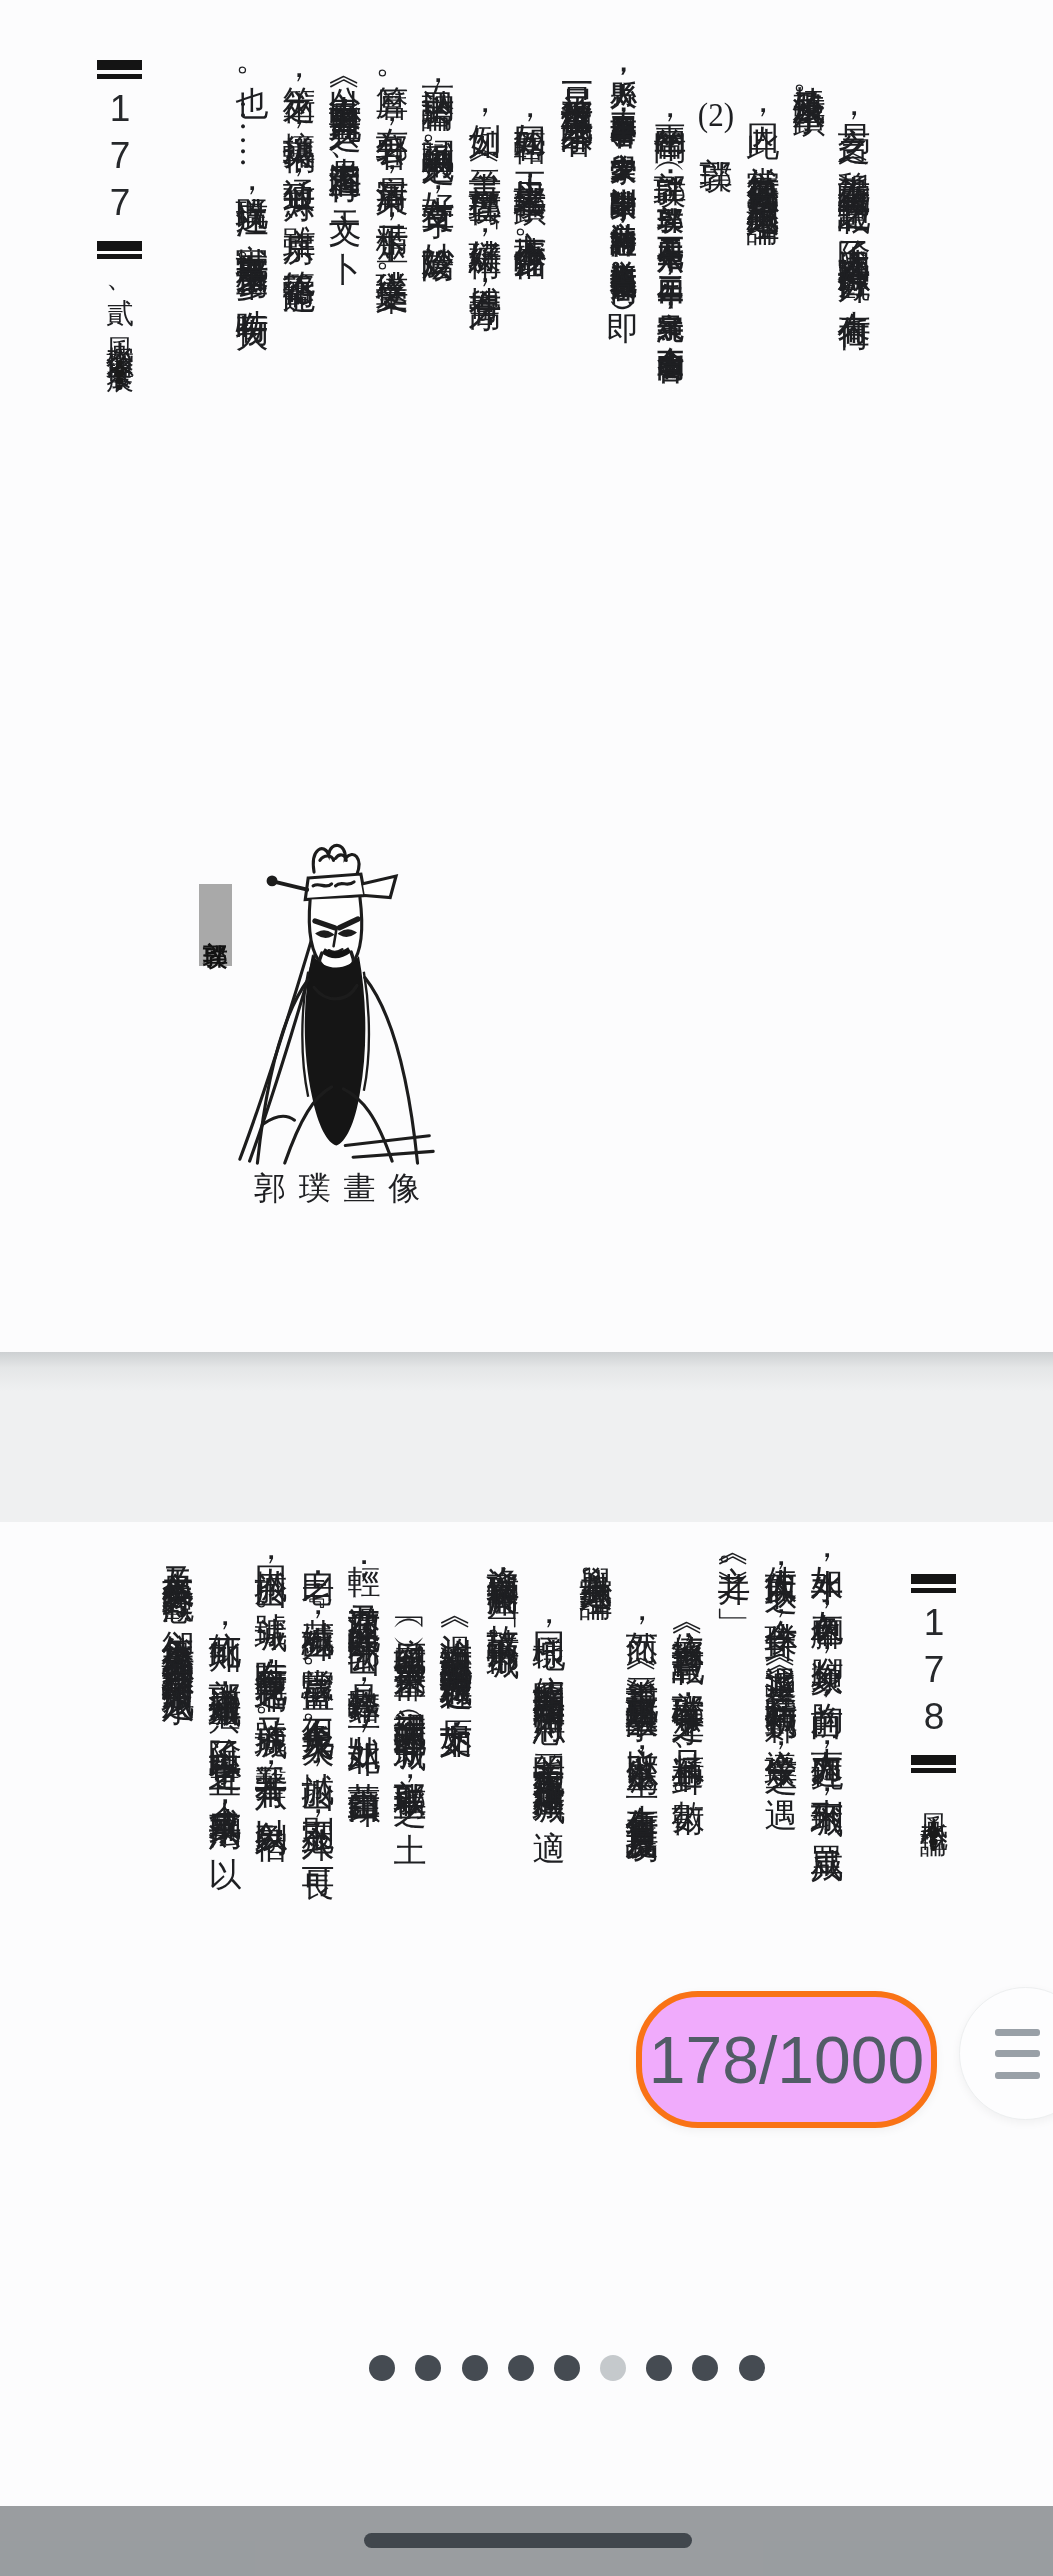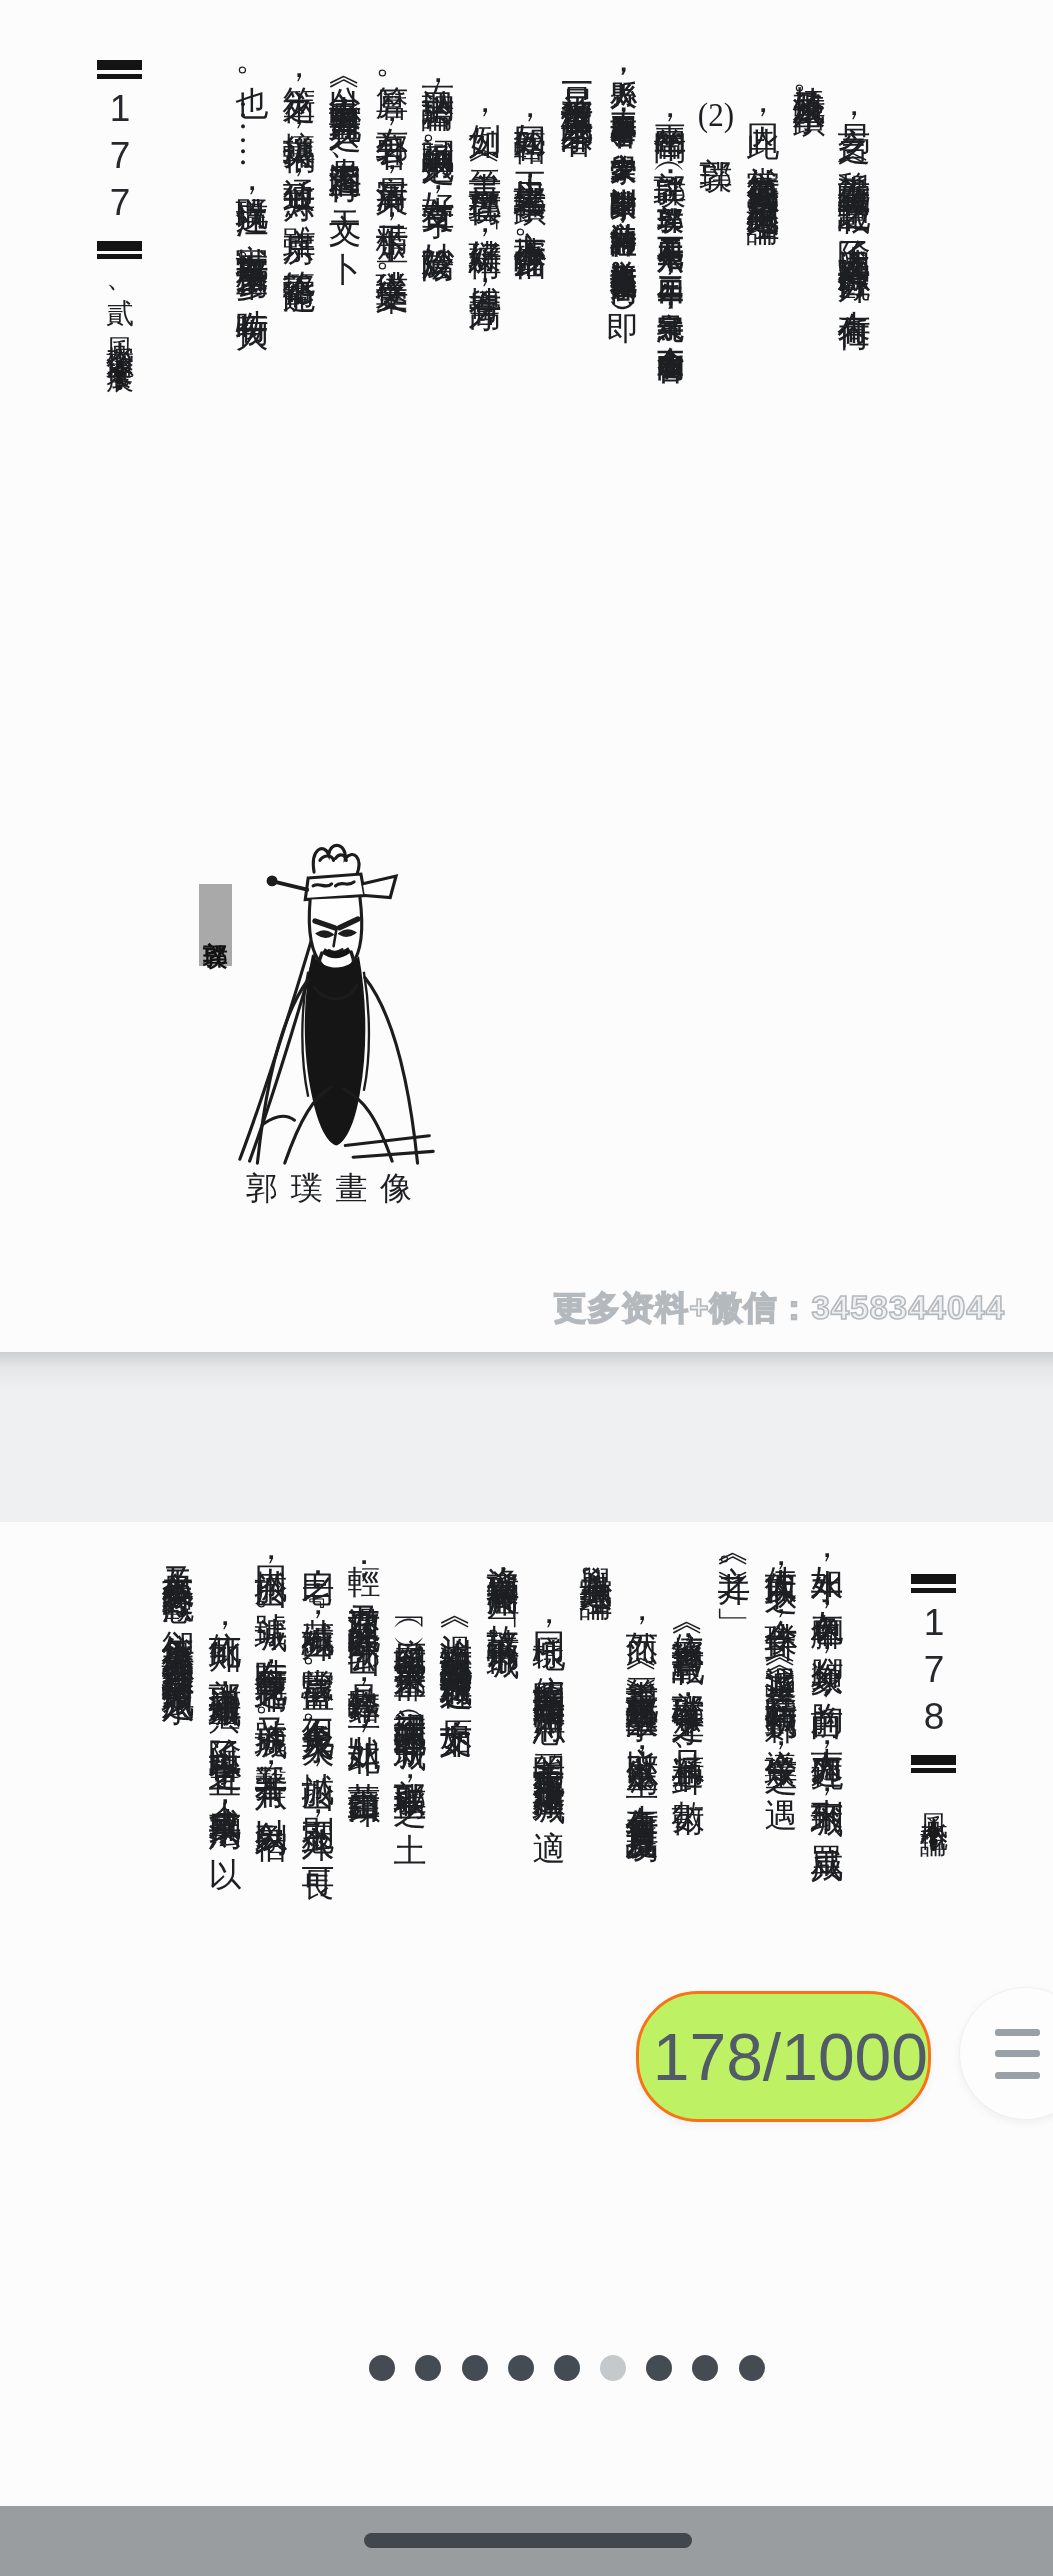--- a/index.html
+++ b/index.html
@@ -24,31 +24,31 @@
     font-size:37px;color:#26282b;margin:9.8px 0 11.7px 0;letter-spacing:5.9px;}
   .folio-title{writing-mode:vertical-rl;text-orientation:mixed;font-size:28px;color:#1e1f22;
     letter-spacing:4.9px;margin-top:17.6px;}
   .folio-glyph{margin-top:7.8px;}
   .folio-bars{display:flex;flex-direction:column;align-items:center;}
   
   #portrait{position:absolute;left:230px;top:835px;}
   .portrait-label{position:absolute;left:199px;top:884px;width:33px;height:82px;background:#a9a9a9;
     display:flex;align-items:center;justify-content:center;}
   .portrait-label span{writing-mode:vertical-rl;text-orientation:upright;font-size:24.4px;font-weight:700;color:#121212;letter-spacing:3.9px;}
-  .portrait-caption{position:absolute;left:246px;top:1167px;width:195px;text-align:left;
+  .portrait-caption{position:absolute;left:246px;top:1167px;width:195px;text-align:center;
     font-size:32px;color:#1e1f22;letter-spacing:12.7px;}
   
   .watermark{position:absolute;right:49px;text-align:right;
     font-family:"Liberation Sans","DejaVu Sans",sans-serif;font-size:33px;font-weight:700;
     color:#eef0f1;-webkit-text-stroke:1.6px #b4b9bd;text-stroke:1.6px #b4b9bd;letter-spacing:1px;}
   #wm1{top:1255px;} #wm2{top:1286px;}
   
   #page-pill{position:absolute;left:636px;top:1991px;width:289px;height:125px;border-radius:62px;
-    background:#bef264;border:3px solid #f97316;box-shadow:0 2.9px 9.8px rgba(0,0,0,0.05);
-    display:flex;align-items:center;justify-content:flex-end;z-index:7;}
+    background:#f0abfc;border:6px solid #f97316;box-shadow:0 2.9px 9.8px rgba(0,0,0,0.05);
+    display:flex;align-items:center;justify-content:center;z-index:7;}
   #page-pill span{font-family:"Liberation Sans","DejaVu Sans",sans-serif;font-size:66px;color:#515c66;}
   #menu-btn{position:absolute;left:959px;top:1987px;width:131px;height:131px;border-radius:50%;
     background:#fdfdfe;border:1px solid #edeff0;box-shadow:0 2.9px 9.8px rgba(0,0,0,0.05);z-index:7;}
   #menu-btn .mline{position:absolute;left:35px;width:45px;height:6.8px;border-radius:2.9px;background:#99a0a7;}
   #menu-btn .l1{top:41px;} #menu-btn .l2{top:62px;} #menu-btn .l3{top:84px;}
   
   .dot{position:absolute;width:26px;height:26px;border-radius:50%;background:#454b52;z-index:5;}
   .dot.light{background:#c5c9cc;}
   
   #bottom-band{position:absolute;left:0;top:2506px;width:1054px;height:70px;
@@ -143,21 +143,20 @@
           <path d="M118 318 L204 308 M126 330 L208 324"></path>
           <path d="M34 296 C48 286 58 286 66 292"></path>
         </g>
       </svg>
     </div>
     <div class="portrait-caption">郭璞畫像</div>
   </div>
 
   <div class="page-gap"></div>
 
-  <div class="watermark" id="wm2">更多资料+微信：3458344044</div>
 
   <div class="page" id="page178">
     <div id="cols178">
         <div class="vcol" style="left: 804px; top: 17.6px;"><span>如水牛，灰色卑腳，腳類象，胸前白，大力而遲鈍，來到城下，眾咸異</span></div>
         <div class="vcol" style="left: 758px; top: 17.6px;"><span>使人伏而取之，令璞作卦，遇《遯》之《蠱》」「時元帝初鎮鄴，導令璞筮之，遇</span></div>
         <div class="vcol" style="left: 711px; top: 17.6px;"><span>之《井》。」</span></div>
         <div class="vcol" style="left: 665px; top: 84px;"><span>依據《晉書》記載，郭璞確有卜筮之才，且精通卜卦、數術。</span></div>
         <div class="vcol" style="left: 619px; top: 84px;"><span>然而，《晉書》記載之郭璞堪輿故事，亦皆以卜筮爲主，未有任何隻言片語提及易</span></div>
         <div class="vcol" style="left: 573px; top: 17.6px;"><span>學八卦之風水理論。</span></div>
         <div class="vcol" style="left: 526px; top: 84px;"><span>同樣地，依據明朝嘉靖年間《溫州府志》，晉明帝太甯元年決定修建溫州城，適</span></div>

